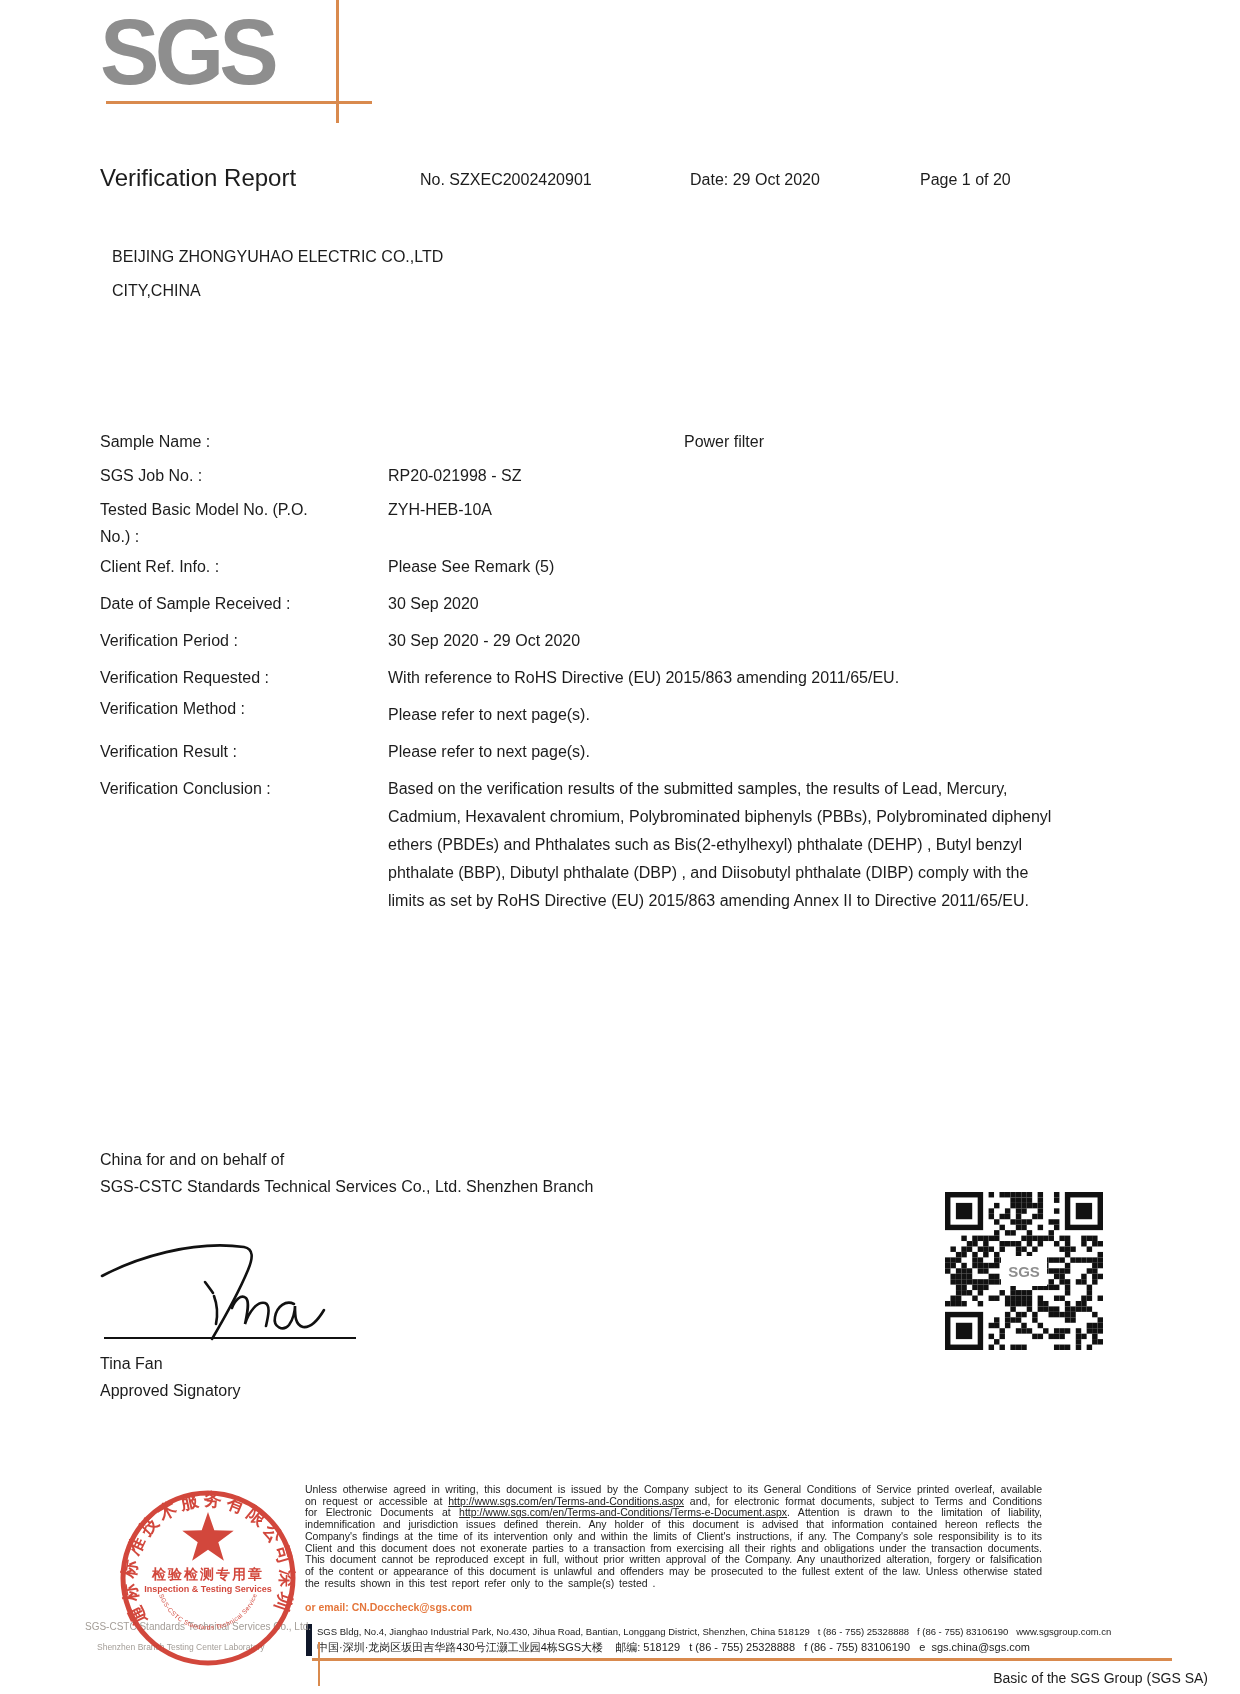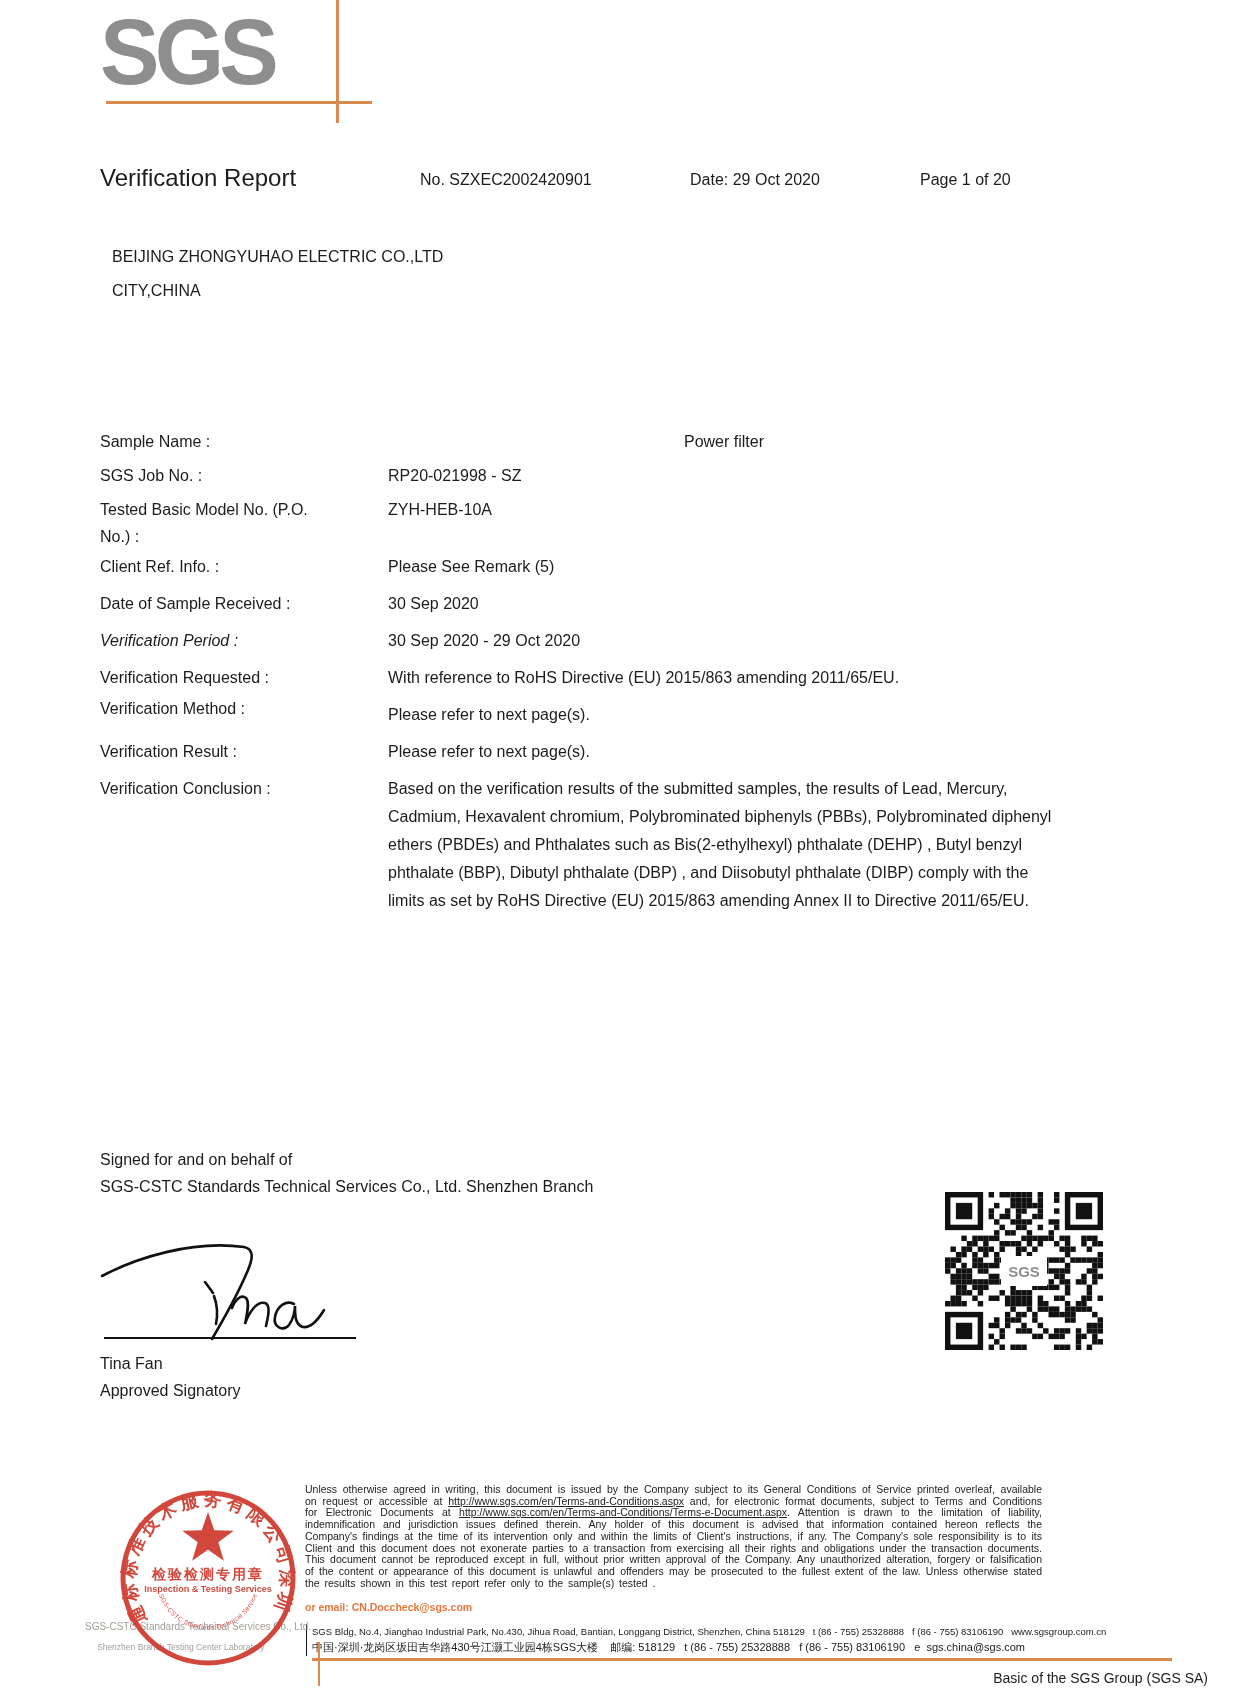--- a/index.html
+++ b/index.html
@@ -44,34 +44,34 @@
       <div class="flabel" style="top: 428px;">Sample Name :</div>
       <div class="fvalue" style="top: 428px; text-align: center;">Power filter</div>
       <div class="flabel" style="top: 462px;">SGS Job No. :</div>
       <div class="fvalue" style="top: 462px;">RP20-021998 - SZ</div>
       <div class="flabel" style="top: 496px;">Tested Basic Model No. (P.O. No.) :</div>
       <div class="fvalue" style="top: 496px;">ZYH-HEB-10A</div>
       <div class="flabel" style="top: 553px;">Client Ref. Info. :</div>
       <div class="fvalue" style="top: 553px;">Please See Remark (5)</div>
       <div class="flabel" style="top: 590px;">Date of Sample Received :</div>
       <div class="fvalue" style="top: 590px;">30 Sep 2020</div>
-      <div class="flabel" style="top: 627px; font-style: italic;">Verification Period :</div>
+      <div class="flabel" style="top: 627px;">Verification Period :</div>
       <div class="fvalue" style="top: 627px;">30 Sep 2020 - 29 Oct 2020</div>
       <div class="flabel" style="top: 664px;">Verification Requested :</div>
       <div class="fvalue" style="top: 664px;">With reference to RoHS Directive (EU) 2015/863 amending 2011/65/EU.</div>
       <div class="flabel" style="top: 695px;">Verification Method :</div>
       <div class="fvalue" style="top: 701px;">Please refer to next page(s).</div>
       <div class="flabel" style="top: 738px;">Verification Result :</div>
       <div class="fvalue" style="top: 738px;">Please refer to next page(s).</div>
       <div class="flabel" style="top: 775px;">Verification Conclusion :</div>
       <div class="fvalue" style="top: 775px;">Based on the verification results of the submitted samples, the results of Lead, Mercury, Cadmium, Hexavalent chromium, Polybrominated biphenyls (PBBs), Polybrominated diphenyl ethers (PBDEs) and Phthalates such as Bis(2-ethylhexyl) phthalate (DEHP) , Butyl benzyl phthalate (BBP), Dibutyl phthalate (DBP) , and Diisobutyl phthalate (DIBP) comply with the limits as set by RoHS Directive (EU) 2015/863 amending Annex II to Directive 2011/65/EU.</div>
     </div>
 
   <div class="abs sig" style="left:100px;top:1146px;">
-    <div>Signed for and on behalf of</div>
+    <div>China for and on behalf of</div>
     <div>SGS-CSTC Standards Technical Services Co., Ltd. Shenzhen Branch</div>
   </div>
 
   <svg class="abs" style="left:96px;top:1232px;" width="250" height="110" viewBox="0 0 250 110">
     <g fill="none" stroke="#111" stroke-width="2.6" stroke-linecap="round">
       <path d="M6,44 C40,26 96,8 148,15 C158,17 157,26 152,38 C142,62 126,90 116,107"></path>
       <path d="M118,64 C121,72 122,82 120,92"></path>
       <path d="M109,50 C112,54 115,58 117,61"></path>
       <path d="M136,76 C139,68 145,62 150,66 C154,70 151,82 149,92 C153,80 161,69 169,71 C175,73 172,85 170,94"></path>
       <path d="M198,72 C190,68 181,74 179,85 C177,95 187,100 193,93 C197,88 199,79 199,74 C199,83 199,93 207,95 C214,96 222,88 228,78"></path>
@@ -435,21 +435,21 @@
     <text fill="#cf3a2e" font-size="6.3" letter-spacing="0.4">
       <textPath href="#innerP">SGS-CSTC Standards Technical Services Co., Ltd. Shenzhen Branch</textPath>
     </text>
   </svg>
 
   <div id="disclaimer" class="abs fineprint" style="left:305px;top:1484px;width:737px;height:117px;overflow:hidden;"><span>Unless otherwise agreed in writing, this document is issued by the Company subject to its General Conditions of Service printed overleaf, available on request or accessible at </span><span class="u">http://www.sgs.com/en/Terms-and-Conditions.aspx</span><span> and, for electronic format documents, subject to Terms and Conditions for Electronic Documents at </span><span class="u">http://www.sgs.com/en/Terms-and-Conditions/Terms-e-Document.aspx</span><span>. Attention is drawn to the limitation of liability, indemnification and jurisdiction issues defined therein. Any holder of this document is advised that information contained hereon reflects the Company's findings at the time of its intervention only and within the limits of Client's instructions, if any. The Company's sole responsibility is to its Client and this document does not exonerate parties to a transaction from exercising all their rights and obligations under the transaction documents. This document cannot be reproduced except in full, without prior written approval of the Company. Any unauthorized alteration, forgery or falsification of the content or appearance of this document is unlawful and offenders may be prosecuted to the fullest extent of the law. Unless otherwise stated the results shown in this test report refer only to the sample(s) tested .</span></div>
   <div class="abs attn" style="left:305px;top:1602px;width:737px;">
     <div>or email: CN.Doccheck@sgs.com</div>
   </div>
 
-  <div class="abs" style="left:306px;top:1624px;border-left:1px solid #0f172a;padding-left:5px;">
+  <div class="abs" style="left:306px;top:1624px;border-left:6px solid #0f172a;padding-left:5px;">
     <div class="addr" style="font-size:9.5px;line-height:15px;">SGS Bldg, No.4, Jianghao Industrial Park, No.430, Jihua Road, Bantian, Longgang District, Shenzhen, China 518129   t (86 - 755) 25328888   f (86 - 755) 83106190   www.sgsgroup.com.cn</div>
     <div class="addr" style="font-size:11px;line-height:17px;">中国·深圳·龙岗区坂田吉华路430号江灏工业园4栋SGS大楼    邮编: 518129   t (86 - 755) 25328888   f (86 - 755) 83106190   e  sgs.china@sgs.com</div>
   </div>
 
   <div class="abs hline" style="left:312px;top:1658px;width:860px;"></div>
   <div class="abs vline" style="left:318px;top:1642px;height:44px;width:2px;"></div>
 
   <div class="abs" style="right:32px;top:1670px;font-size:14px;">Basic of the SGS Group (SGS SA)</div>
 
 </div>

